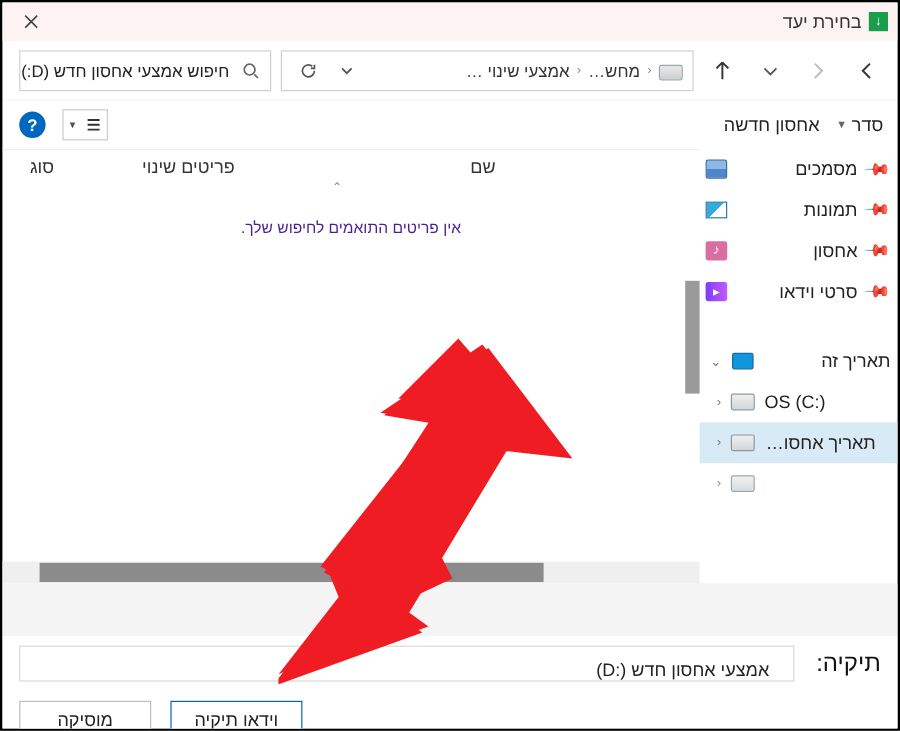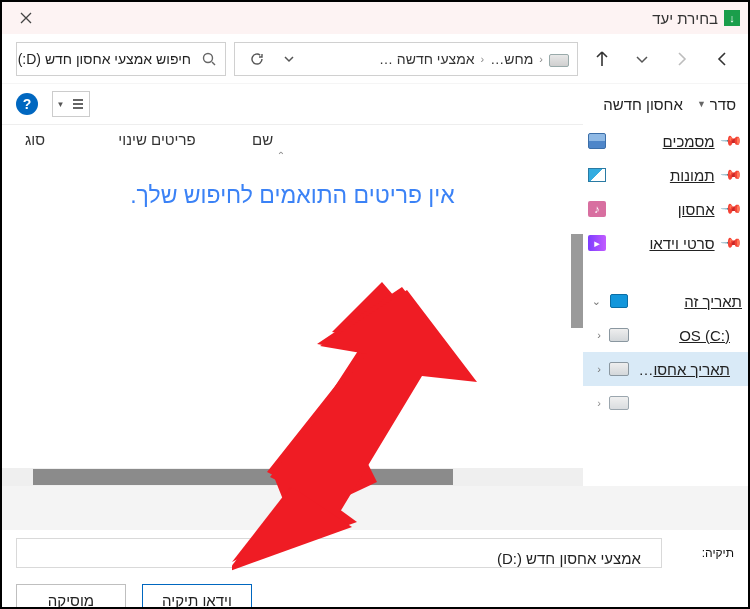--- a/index.html
+++ b/index.html
@@ -146,21 +146,21 @@
     font-size: 15px;
   }
   .sb-item {
     display:flex; align-items:center;
     padding: 4px 6px 4px 4px;
     gap: 8px;
     height: 34px;
   }
   .sb-item .pin { color:#9a9a9a; font-size:14px; transform: rotate(45deg); margin-right:2px;}
   .sb-item .ic { width:20px; height:18px; display:inline-flex; align-items:center; justify-content:center;}
-  .sb-item .lbl { flex:1; overflow:hidden; text-overflow:ellipsis; white-space:nowrap;text-decoration:underline;}
+  .sb-item .lbl { flex:1; overflow:hidden; text-overflow:ellipsis; white-space:nowrap;}
   .sb-item .exp { width:14px; color:#777; font-size:11px;}
   .sb-item.selected { background:#d9eaf7; }
   .sb-group-gap { height: 24px; }
 
   
   .sb-vscroll {
     position:absolute;
     left:-12px; top:110px;
     width:12px; height:94px;
     background:#9a9a9a;
@@ -185,35 +185,35 @@
     min-width:0;
   }
   .col-headers {
     display:flex;
     height: 30px;
     align-items: center;
     border-top: 1px solid #eee;
     color:#333;
     font-size: 15px;
   }
-  .col-name { flex:1; padding-right: 30px; text-align: left;}
+  .col-name { flex:1; padding-right: 30px; text-align: center;}
   .col-date { width: 190px; text-align: center; }
   .col-type { width: 60px; text-align: center; padding-left:6px;}
   .sort-ind {
     position:absolute;
     top:26px;
     left: 48%;
     transform: translateX(-50%);
     font-size: 10px;
     color:#888;
   }
   .empty-msg {
     text-align: center;
-    color:#3b82f6;
-    font-size: 23px;
+    color:#4c1d95;
+    font-size: 13px;
     margin-top: 28px;
   }
 
   
   .h-scroll-track {
     position:absolute;
     bottom:0; right:0; left:0;
     height: 18px;
     background:#efefef;
   }
@@ -235,21 +235,21 @@
     background: #fff;
     border-top: none;
     padding: 8px 14px 14px 14px;
   }
   .folder-row {
     display:flex;
     align-items:center;
     gap: 12px;
     margin-bottom: 16px;
   }
-  .folder-label { font-size:12px; color:#111; width:60px; }
+  .folder-label { font-size:20px; color:#111; width:60px; }
   .folder-field {
     flex:1;
     height: 30px;
     border: 1px solid #d9d9d9;
     display:flex;
     align-items: flex-end;
     justify-content: flex-end;
     padding: 0 20px;
     font-size: 15px;
     direction: ltr;
@@ -318,21 +318,21 @@
         <path d="M10 3 v14 M10 3 l-5 5 M10 3 l5 5" fill="none" stroke="#333" stroke-width="1.6"></path>
       </svg>
   </div>
 
   <div class="addressbar">
     <span class="addr-drive-icon"></span>
     <span class="crumbs">
       <span class="sep">‹</span>
       <span class="crumb">מחש…</span>
       <span class="sep">‹</span>
-      <span class="crumb">אמצעי חדשה …</span>
+      <span class="crumb">אמצעי שינוי …</span>
     </span>
     <span class="addr-actions">
       <span class="ab">
         <svg width="12" height="12" viewBox="0 0 12 12">
             <path d="M2 4 l4 4 4-4" fill="none" stroke="#555" stroke-width="1.5"></path>
           </svg>
       </span>
       <span class="ab">
         <svg width="16" height="16" viewBox="0 0 16 16">
             <path d="M13 8 a5 5 0 1 1 -1.8 -3.8 M13 3 v3 h-3" fill="none" stroke="#555" stroke-width="1.4"></path>
@@ -407,21 +407,21 @@
     <div class="sb-group-gap"></div>
 
     <div class="sb-item">
       <span class="lbl">תאריך זה</span>
       <span class="ic">
           <span class="ic-pc"></span>
         </span>
       <span class="exp">⌄</span>
     </div>
     <div class="sb-item" style="padding-right:18px">
-      <span class="lbl" style="direction:ltr;text-align:right">OS (C:)</span>
+      <span class="lbl" style="direction:ltr;text-align:left">OS (C:)</span>
       <span class="ic">
           <span class="ic-drive"></span>
         </span>
       <span class="exp">‹</span>
     </div>
     <div class="sb-item selected" style="padding-right:18px">
       <span class="lbl">תאריך אחסון ח</span>
       <span class="ic">
           <span class="ic-drive"></span>
         </span>

